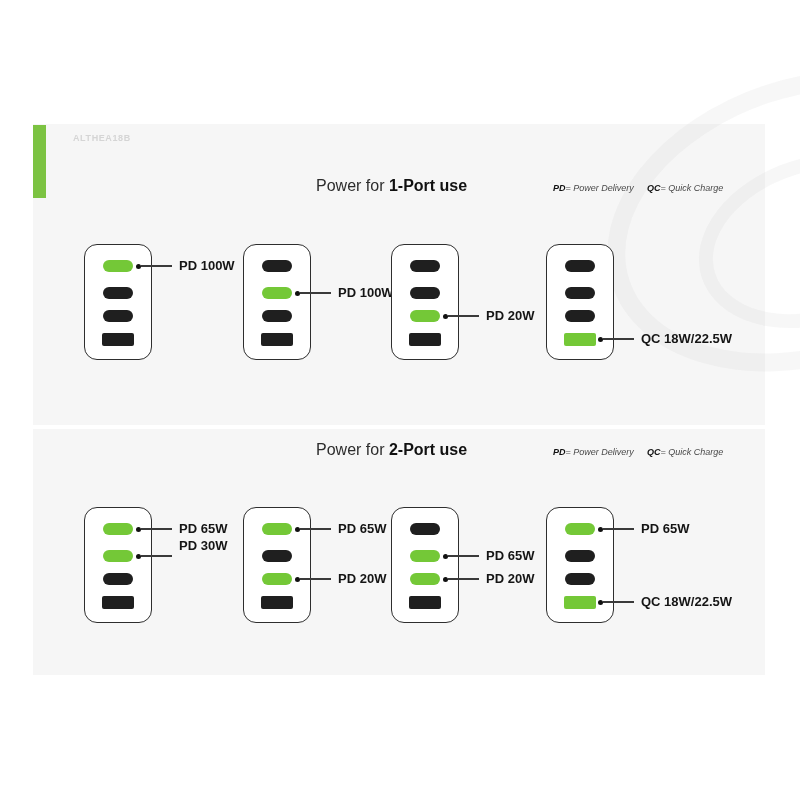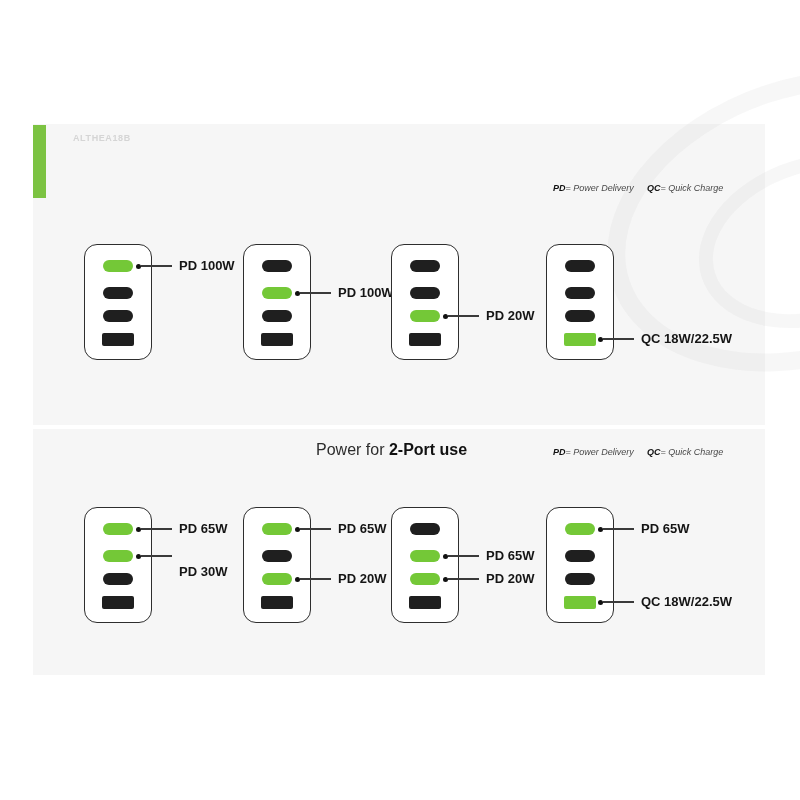--- a/index.html
+++ b/index.html
@@ -39,20 +39,21 @@
 
   <div class="panel one"></div>
   <div class="panel two"></div>
 
   <div class="wm big"></div>
   <div class="wm small"></div>
 
   <div class="accent-bar"></div>
   <div class="sku">ALTHEA18B</div>
 
+  <div class="sec-title" style="left:316px;top:177px;"><span>Power for </span><b>1-Port use</b></div>
   <div class="legend-item" style="left:553px;top:183px;"><b>PD</b><span>= Power Delivery</span></div>
   <div class="legend-item" style="left:647px;top:183px;"><b>QC</b><span>= Quick Charge</span></div>
   <div class="row" style="top:244px;">
       <div class="charger" style="left: 84px;"></div>
       <div class="port usbc green" style="left: 103px; top: 16px;"></div>
       <div class="callout-dot" style="left: 136px; top: 19.5px;"></div>
       <div class="callout-line" style="left: 141px; width: 31px; top: 21.25px;"></div>
       <div class="callout-label" style="left: 179px; top: 15px;">PD 100W</div>
       <div class="port usbc black" style="left: 103px; top: 43px;"></div>
       <div class="port usbc black" style="left: 103px; top: 66px;"></div>
@@ -88,21 +89,21 @@
   <div class="legend-item" style="left:647px;top:447px;"><b>QC</b><span>= Quick Charge</span></div>
   <div class="row" style="top:507px;">
       <div class="charger" style="left: 84px;"></div>
       <div class="port usbc green" style="left: 103px; top: 16px;"></div>
       <div class="callout-dot" style="left: 136px; top: 19.5px;"></div>
       <div class="callout-line" style="left: 141px; width: 31px; top: 21.25px;"></div>
       <div class="callout-label" style="left: 179px; top: 15px;">PD 65W</div>
       <div class="port usbc green" style="left: 103px; top: 43px;"></div>
       <div class="callout-dot" style="left: 136px; top: 46.5px;"></div>
       <div class="callout-line" style="left: 141px; width: 31px; top: 48.25px;"></div>
-      <div class="callout-label" style="left: 179px; top: 58px;">PD 30W</div>
+      <div class="callout-label" style="left: 179px; top: 32px;">PD 30W</div>
       <div class="port usbc black" style="left: 103px; top: 66px;"></div>
       <div class="port usba black" style="left: 102px; top: 88.5px;"></div>
       <div class="charger" style="left: 243px;"></div>
       <div class="port usbc green" style="left: 262px; top: 16px;"></div>
       <div class="callout-dot" style="left: 295px; top: 19.5px;"></div>
       <div class="callout-line" style="left: 300px; width: 31px; top: 21.25px;"></div>
       <div class="callout-label" style="left: 338px; top: 15px;">PD 65W</div>
       <div class="port usbc black" style="left: 262px; top: 43px;"></div>
       <div class="port usbc green" style="left: 262px; top: 66px;"></div>
       <div class="callout-dot" style="left: 295px; top: 69.5px;"></div>

